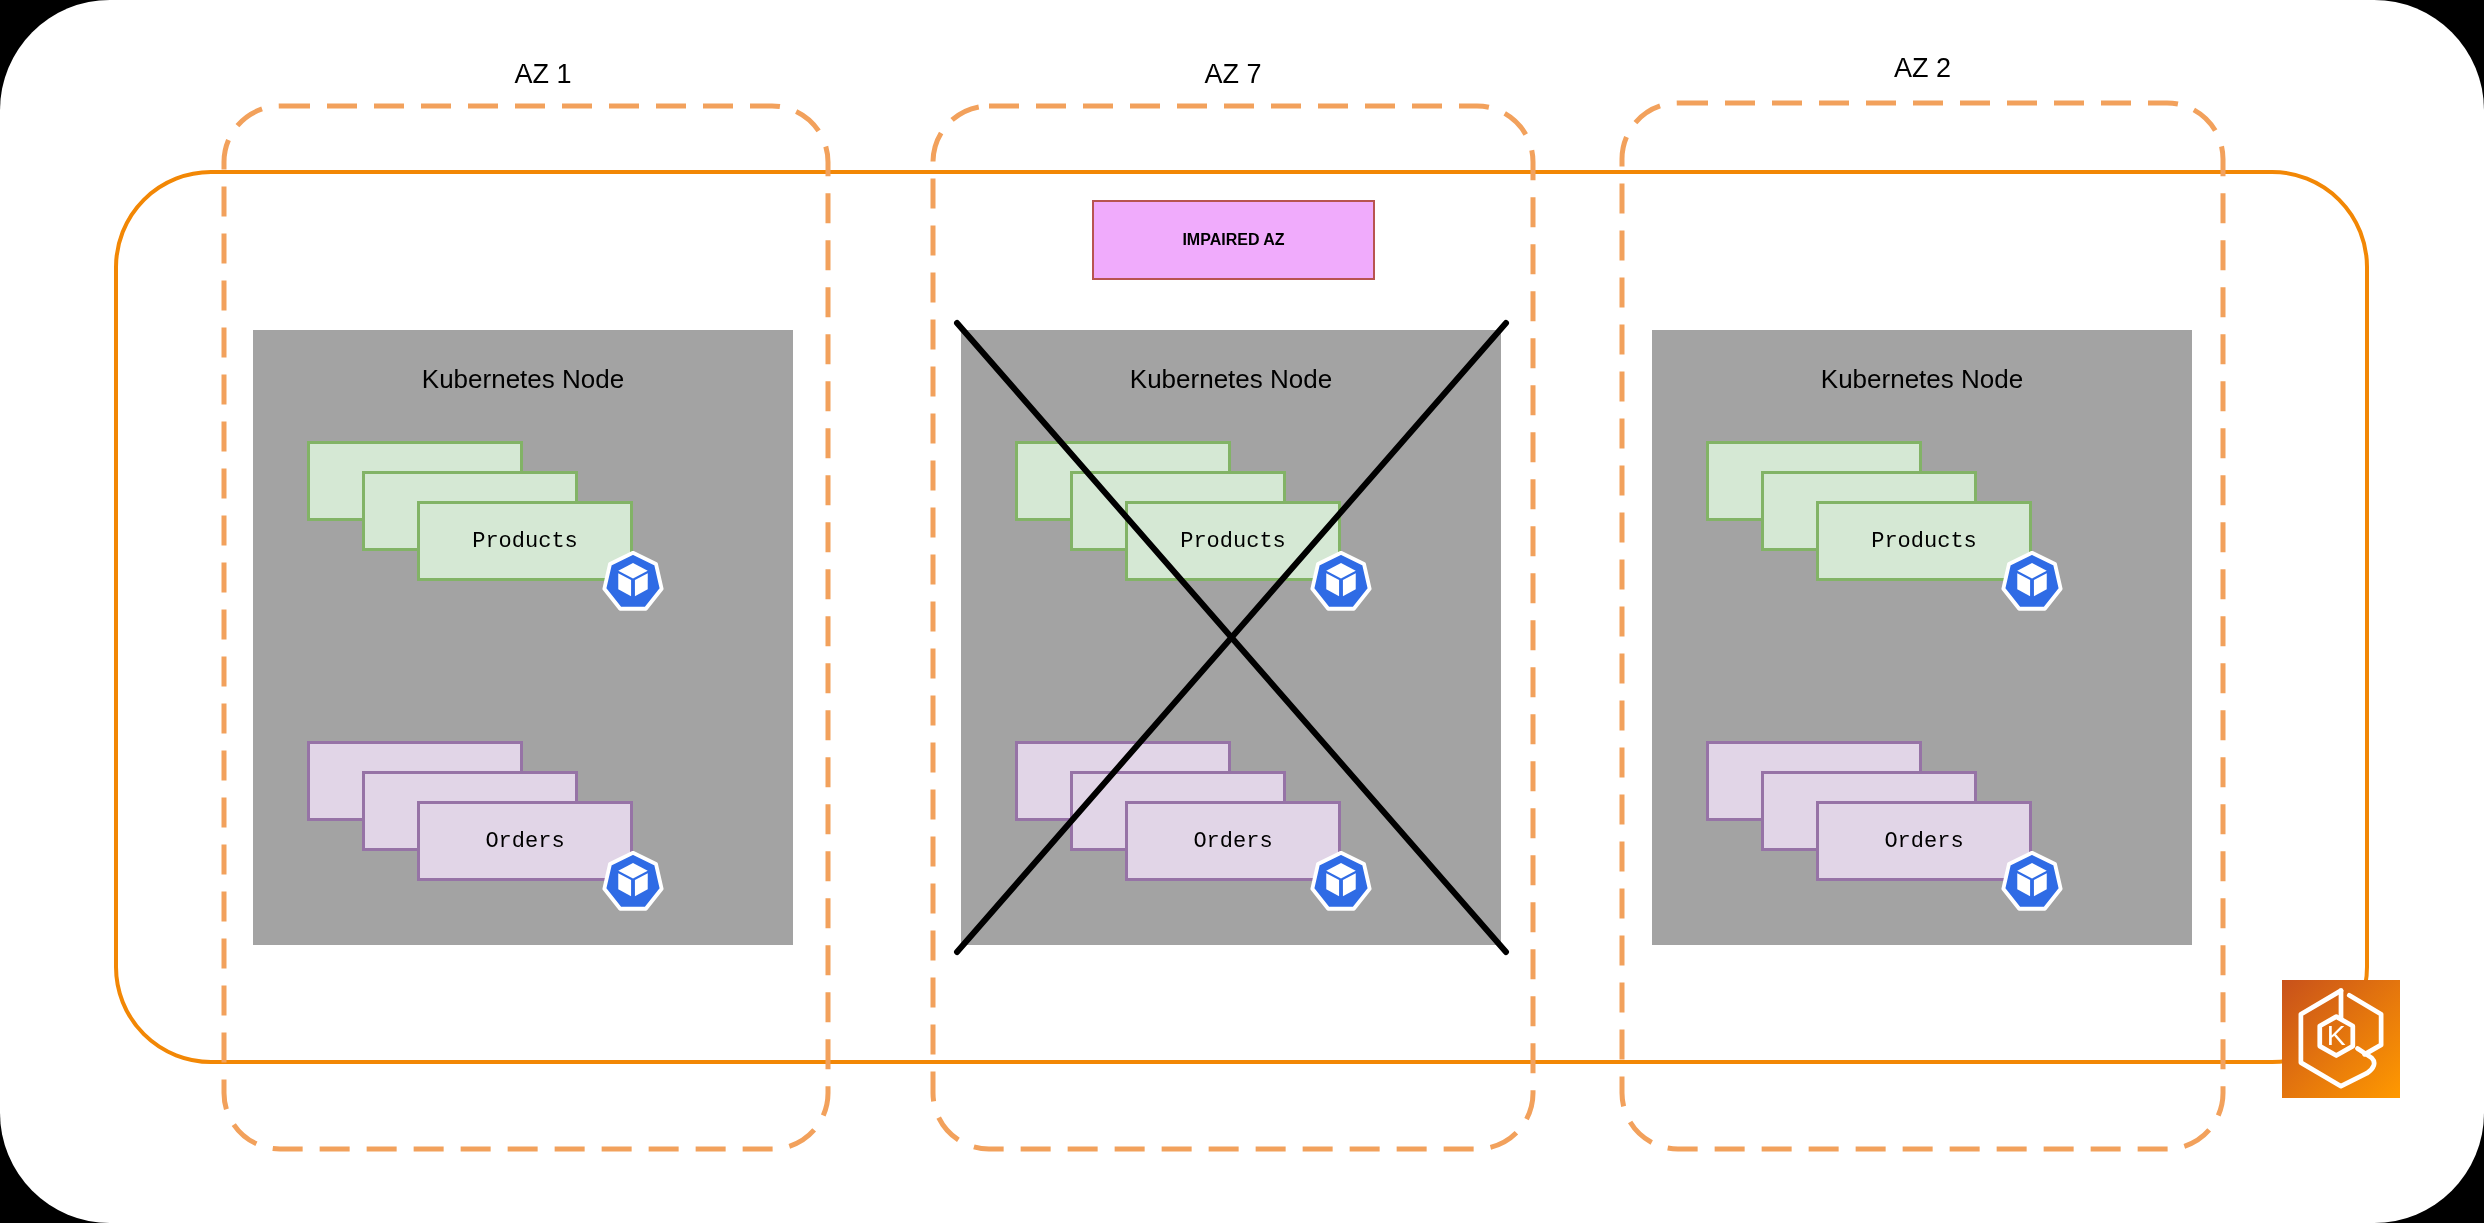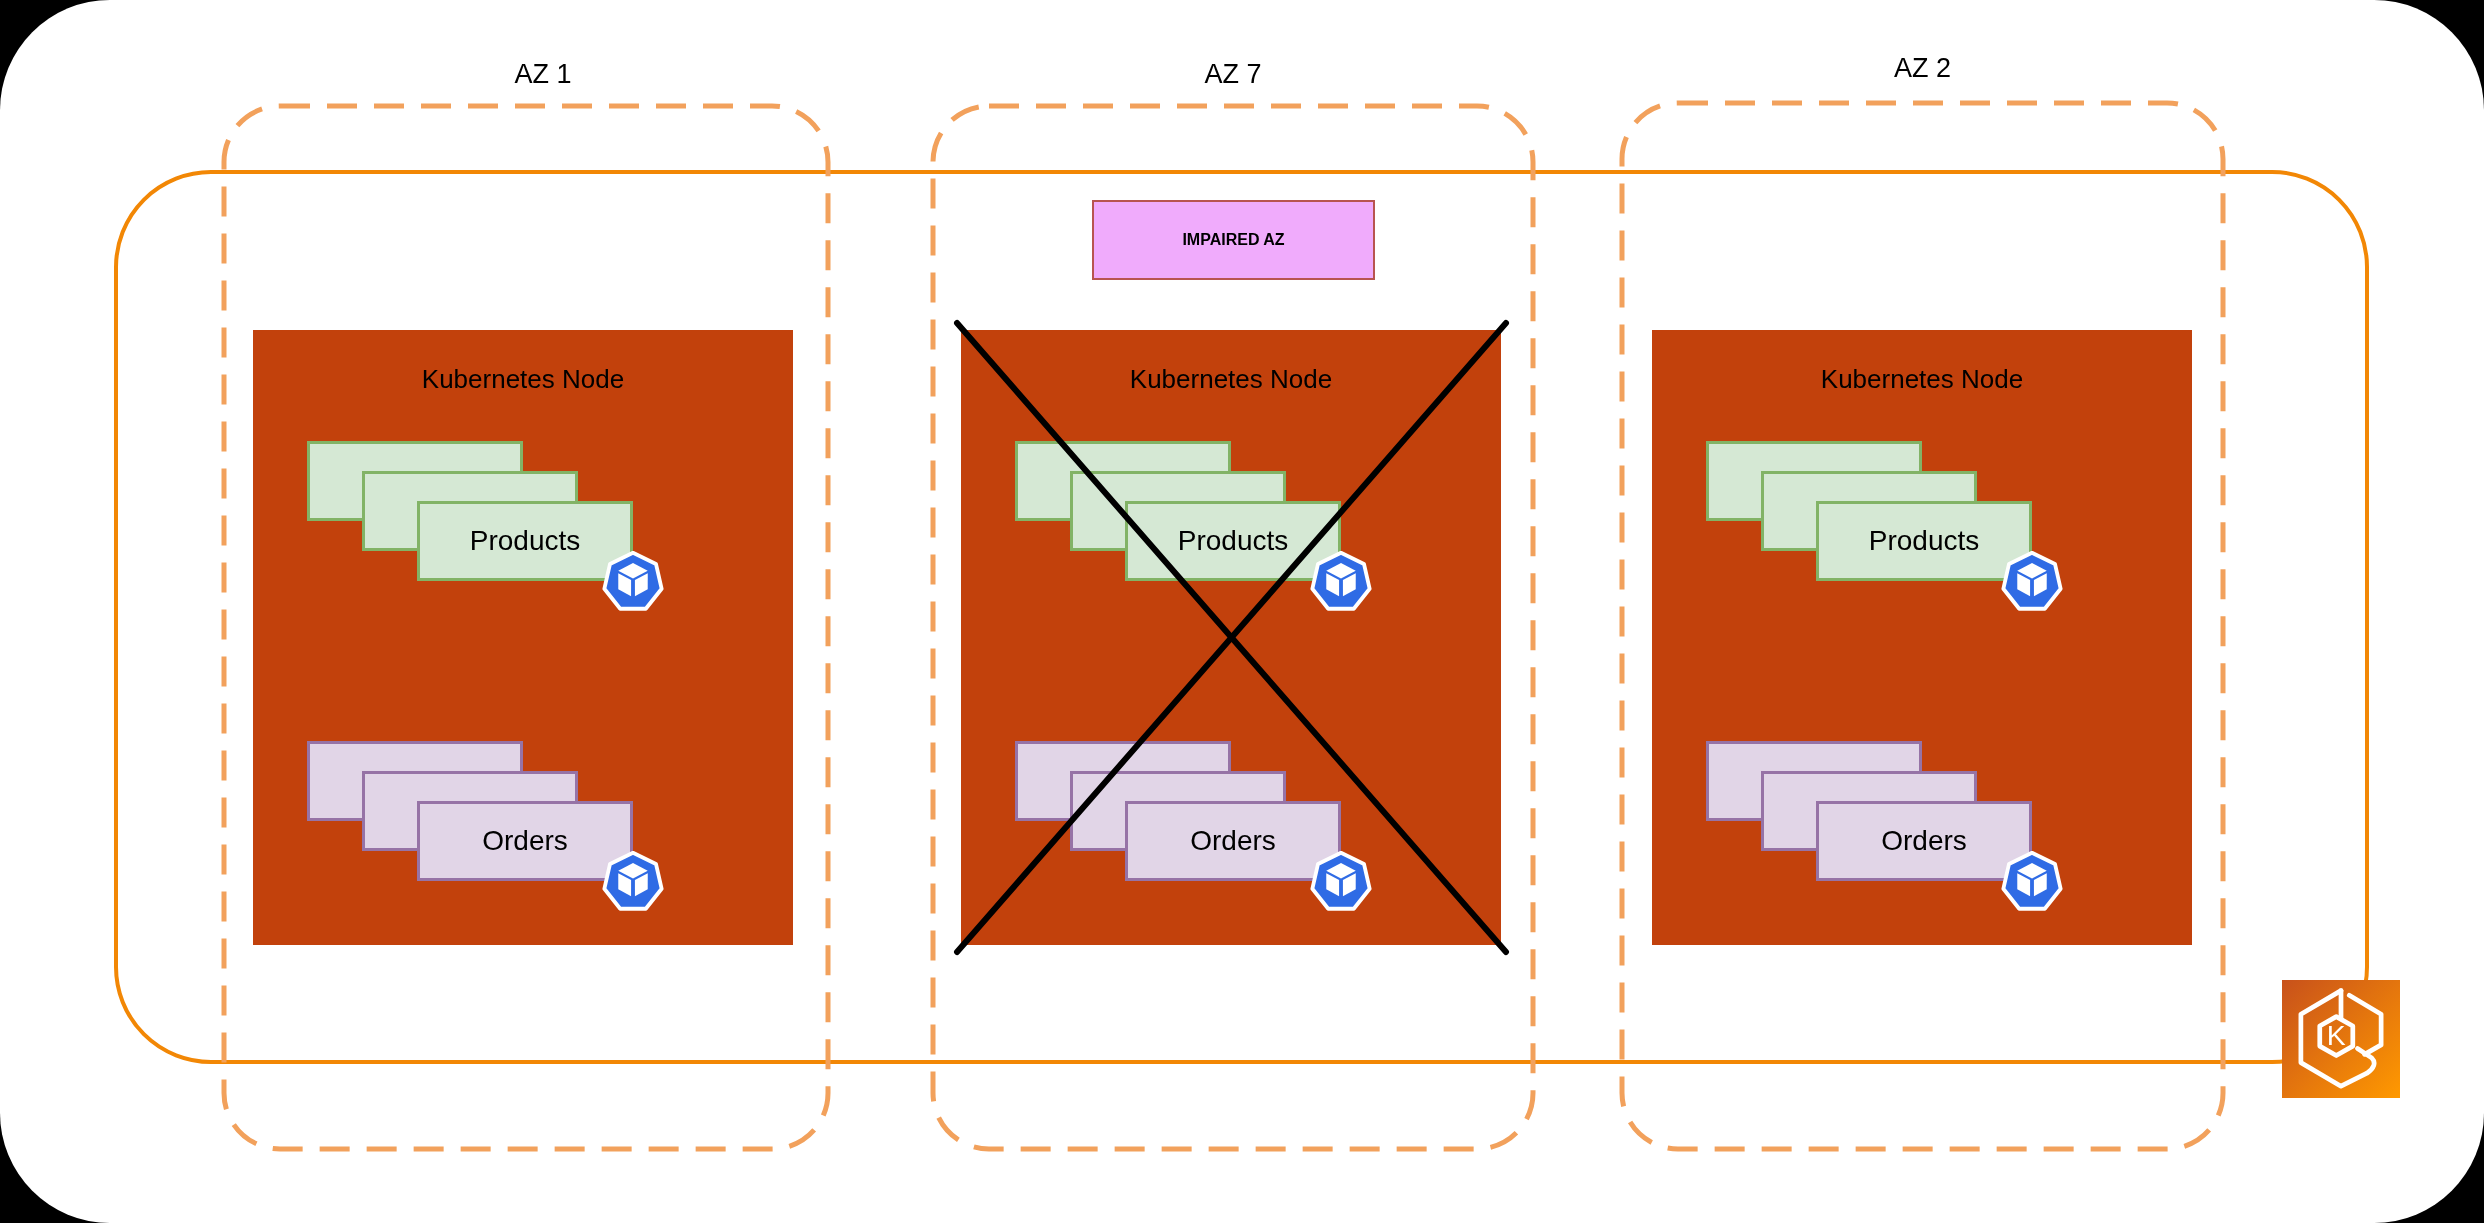--- a/index.html
+++ b/index.html
@@ -6,28 +6,28 @@
   body{width:2484px;height:1223px;position:relative;overflow:hidden;
        font-family:"Liberation Sans", sans-serif;}
   .canvas{position:absolute;left:0;top:0;width:2484px;height:1223px;
           background:#ffffff;border-radius:110px;}
   svg.layer{position:absolute;left:0;top:0;width:2484px;height:1223px;}
   .lines-layer{z-index:1;}
   .cross-layer{z-index:3;}
   .az-label{position:absolute;top:56px;height:36px;line-height:36px;
             text-align:center;font-size:27px;color:#000;z-index:2;}
   .node{position:absolute;top:330px;width:540px;height:615px;
-        background:#c2410c;z-index:2;}
+        background:#a3a3a3;z-index:2;}
   .node-title{position:absolute;left:0;top:34px;width:540px;text-align:center;
               font-size:26px;color:#000;}
   .stack-rect{position:absolute;width:216px;height:80px;box-sizing:border-box;}
   .products-rect{background:#d5e8d4;border:3px solid #82b366;}
   .orders-rect{background:#e1d5e7;border:3px solid #9673a6;}
   .stack-label{display:flex;align-items:center;justify-content:center;
-               font-size:28px;color:#000;}
+               font-size:22px;color:#000;font-family:Liberation Mono, monospace;}
   .pod-icon{position:absolute;width:64px;height:64px;z-index:4;}
   .badge{position:absolute;left:1092px;top:200px;width:283px;height:80px;
          background:#f0abfc;border:2px solid #b85450;box-sizing:border-box;
          display:flex;align-items:center;justify-content:center;
          font-size:16px;font-weight:bold;color:#000;z-index:2;}
   .eks-icon{position:absolute;left:2282px;top:980px;width:118px;height:118px;z-index:5;}
 </style>
 </head>
 <body>
 

